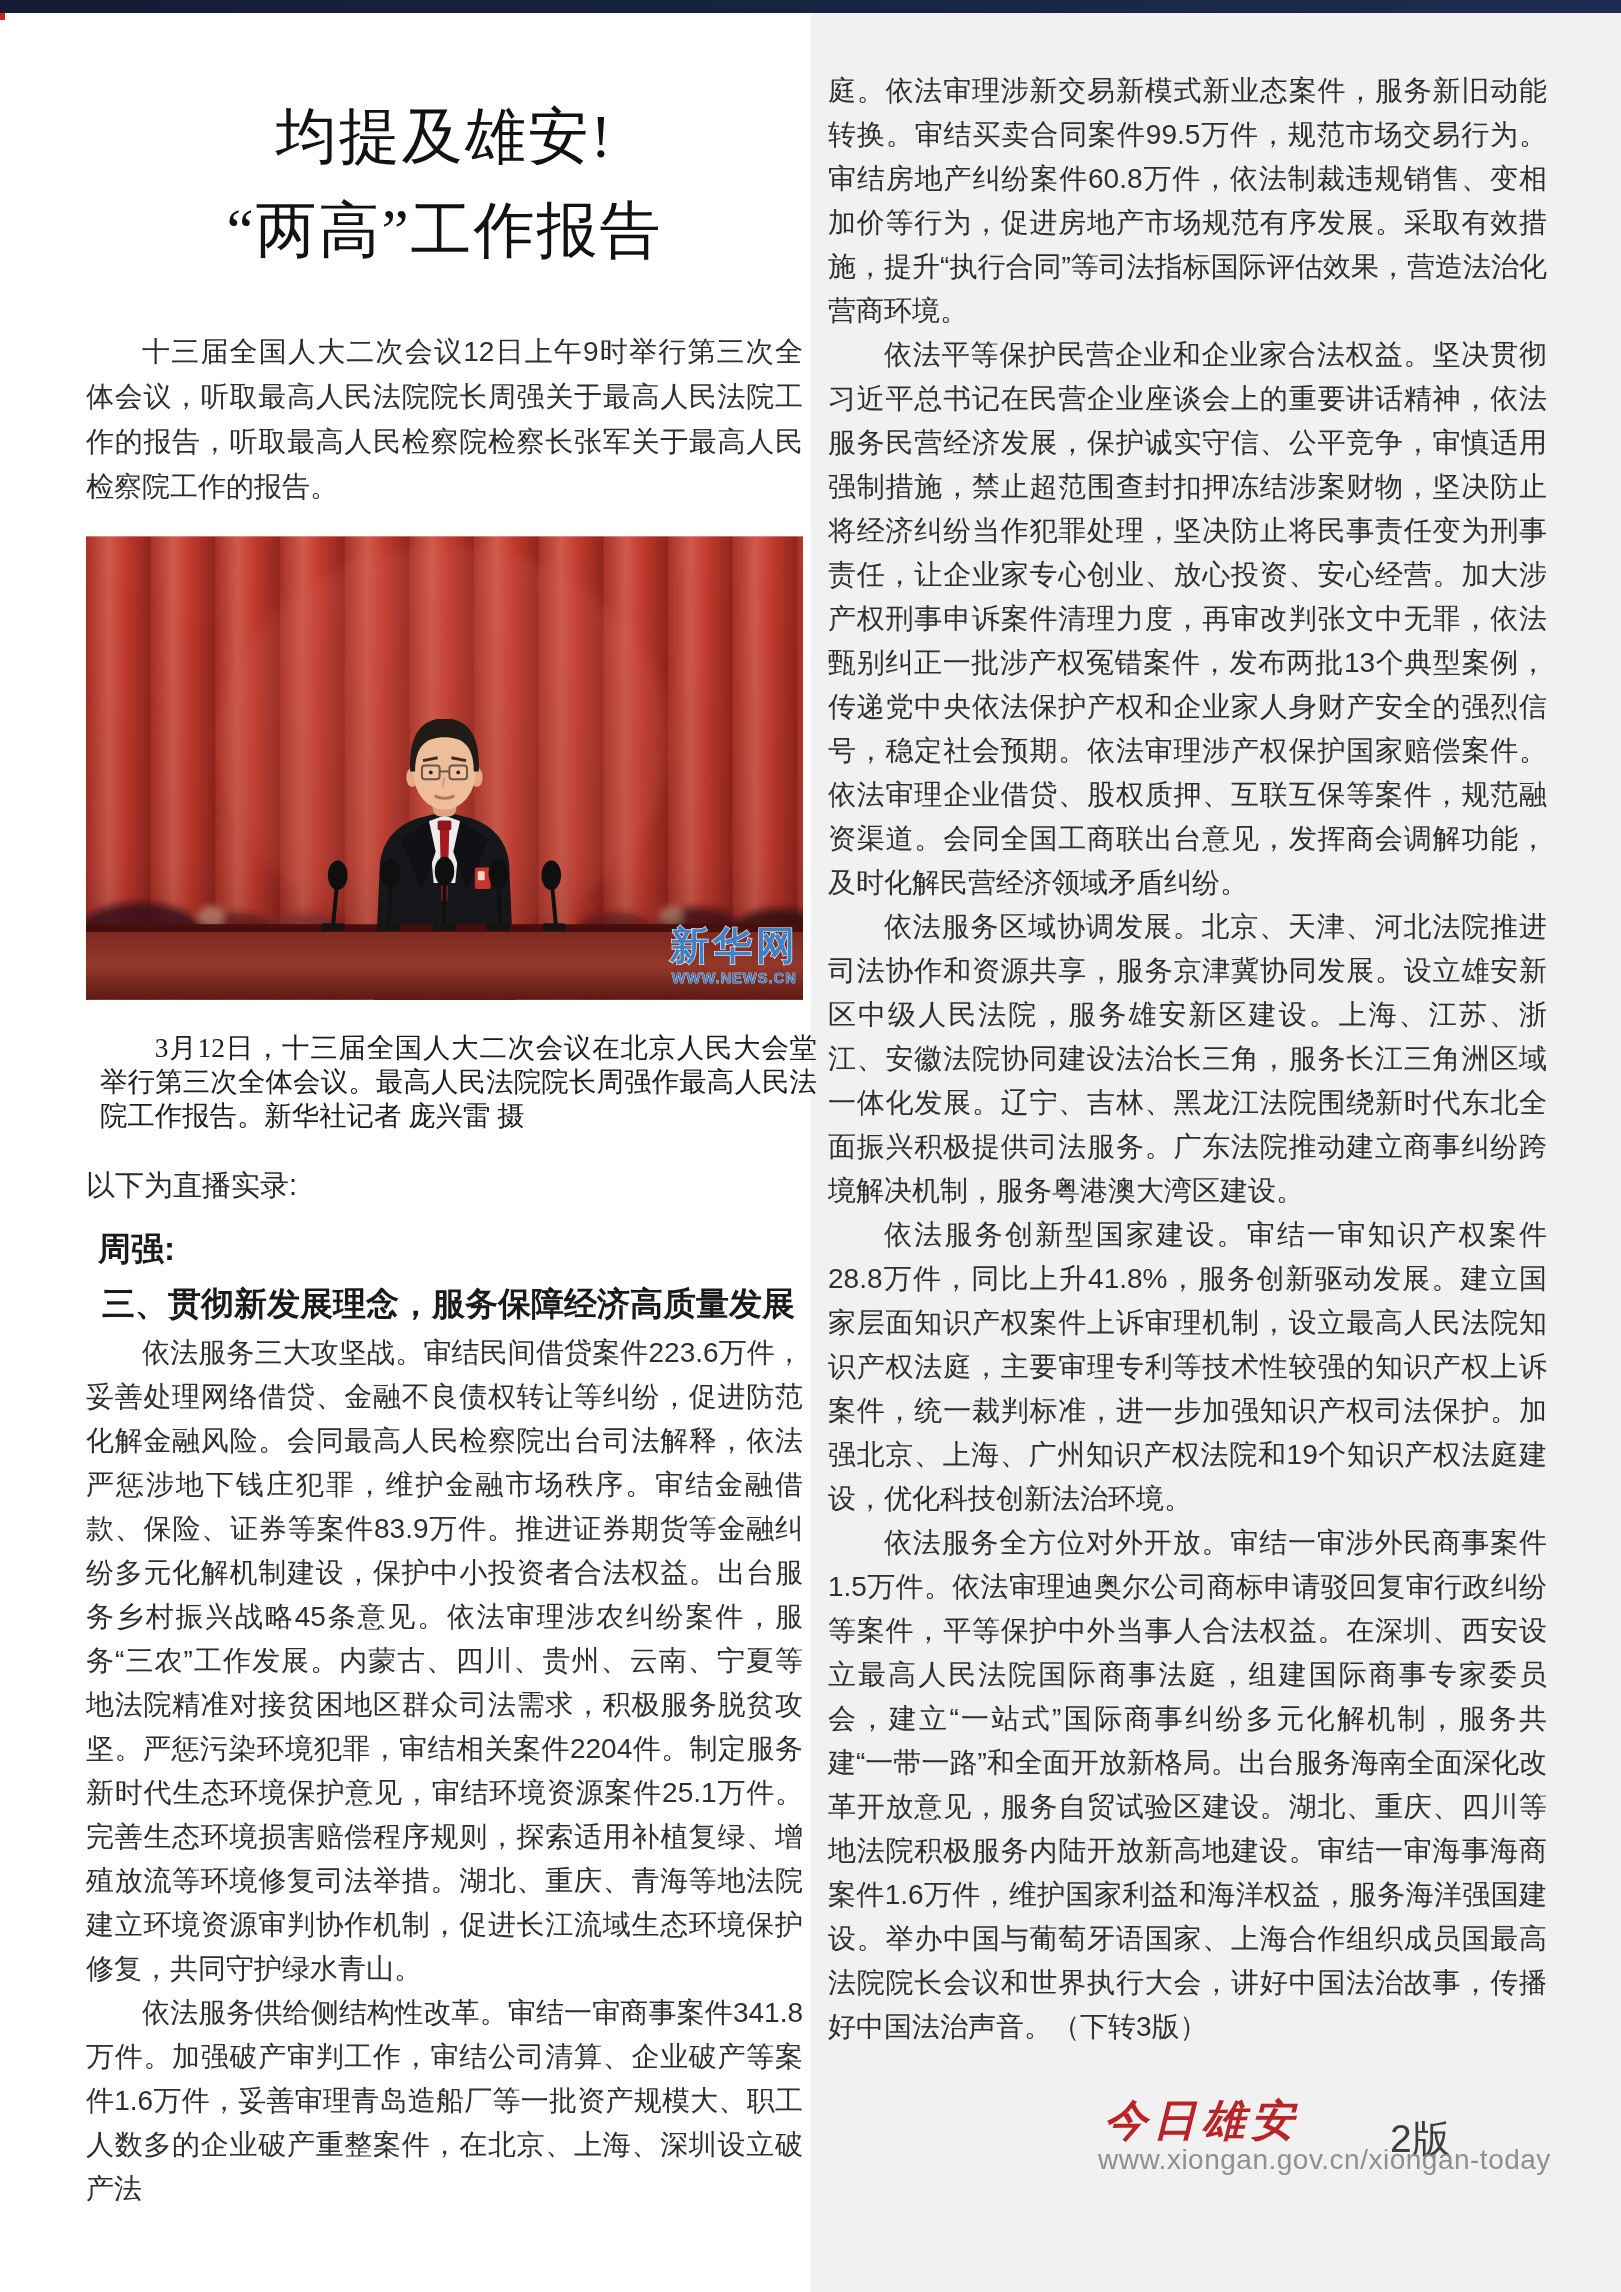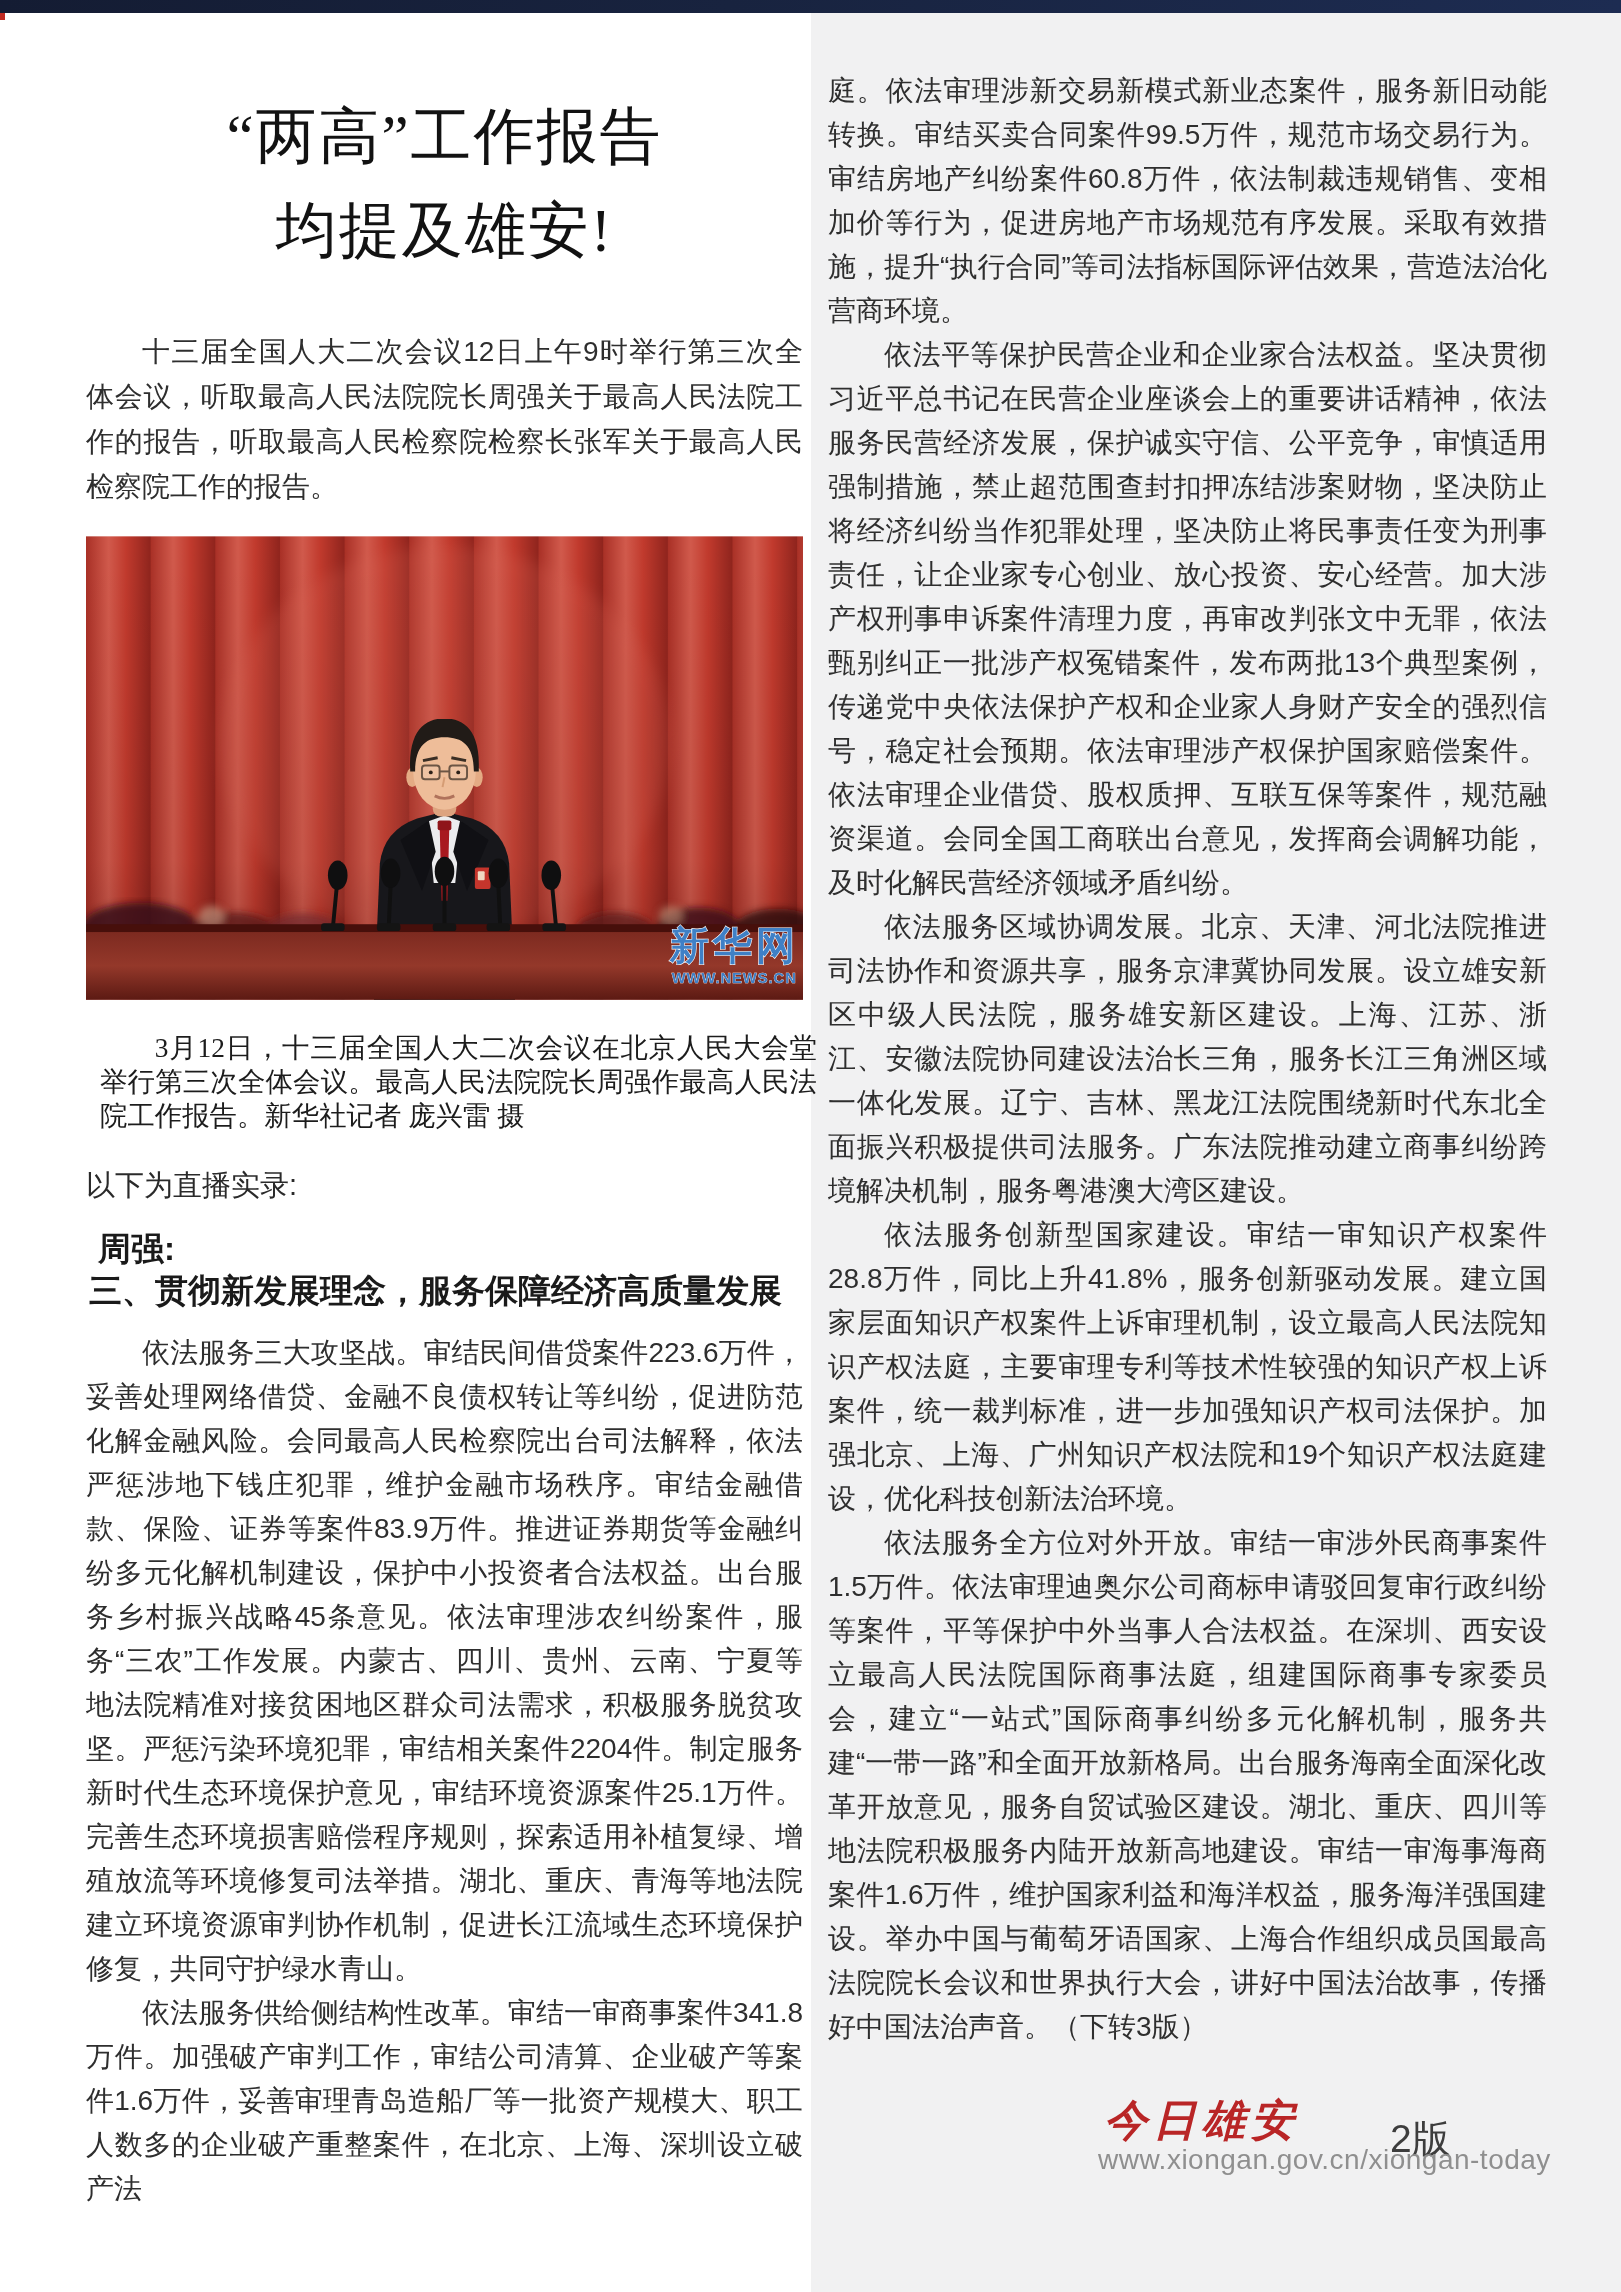--- a/index.html
+++ b/index.html
@@ -24,21 +24,21 @@
   .photo svg{display:block;}
 
   .caption{position:absolute;left:86px;top:1017px;width:717px;margin:14px;
     font-family:"Liberation Serif","DejaVu Serif",serif;
     font-size:27.4px;line-height:34px;text-align:justify;text-indent:2em;color:#1c1c1c;}
 
   .lede{position:absolute;left:86px;top:1168px;width:717px;margin:0;
     font-size:29px;line-height:35px;color:#2a2a2a;}
   .speaker{position:absolute;left:86px;top:1217px;width:717px;margin:12px;
     font-size:33px;line-height:39px;font-weight:bold;color:#1a1a1a;}
-  .section-heading{position:absolute;left:86px;top:1266px;width:721px;margin:3px;
+  .section-heading{position:absolute;left:86px;top:1266px;width:721px;margin:16px;
     font-size:33px;line-height:43px;font-weight:bold;color:#1a1a1a;letter-spacing:0;}
 
   .left-body{position:absolute;left:86px;top:1331px;width:717px;}
   .left-body p,.right-body p{margin:0;font-size:28px;line-height:44px;
     text-align:justify;text-indent:2em;color:#2e2e2e;}
   .right-body{position:absolute;left:828px;top:69px;width:719px;}
   .right-body p.no-indent{text-indent:0;}
   .right-body p{line-height:44px;}
 
   .footer-brand{position:absolute;left:1104px;top:2098px;margin:0;
@@ -51,22 +51,22 @@
 </style>
 </head>
 <body>
 
 <div class="page">
   <div class="topbar"></div>
   <div class="red-notch"></div>
   <div class="right-panel"></div>
 
   <h1 class="title">
+    <span>均提及雄安!</span>
     <span>“两高”工作报告</span>
-    <span>均提及雄安!</span>
   </h1>
 
   <p class="intro">十三届全国人大二次会议12日上午9时举行第三次全体会议，听取最高人民法院院长周强关于最高人民法院工作的报告，听取最高人民检察院检察长张军关于最高人民检察院工作的报告。</p>
 
   <figure class="photo">
     <svg width="717" height="464" viewBox="0 0 732 473">
       <defs>
         <linearGradient id="foldG" x1="0" y1="0" x2="1" y2="0">
           <stop offset="0" stop-color="#a93026"></stop>
           <stop offset="0.35" stop-color="#d15a4c"></stop>

